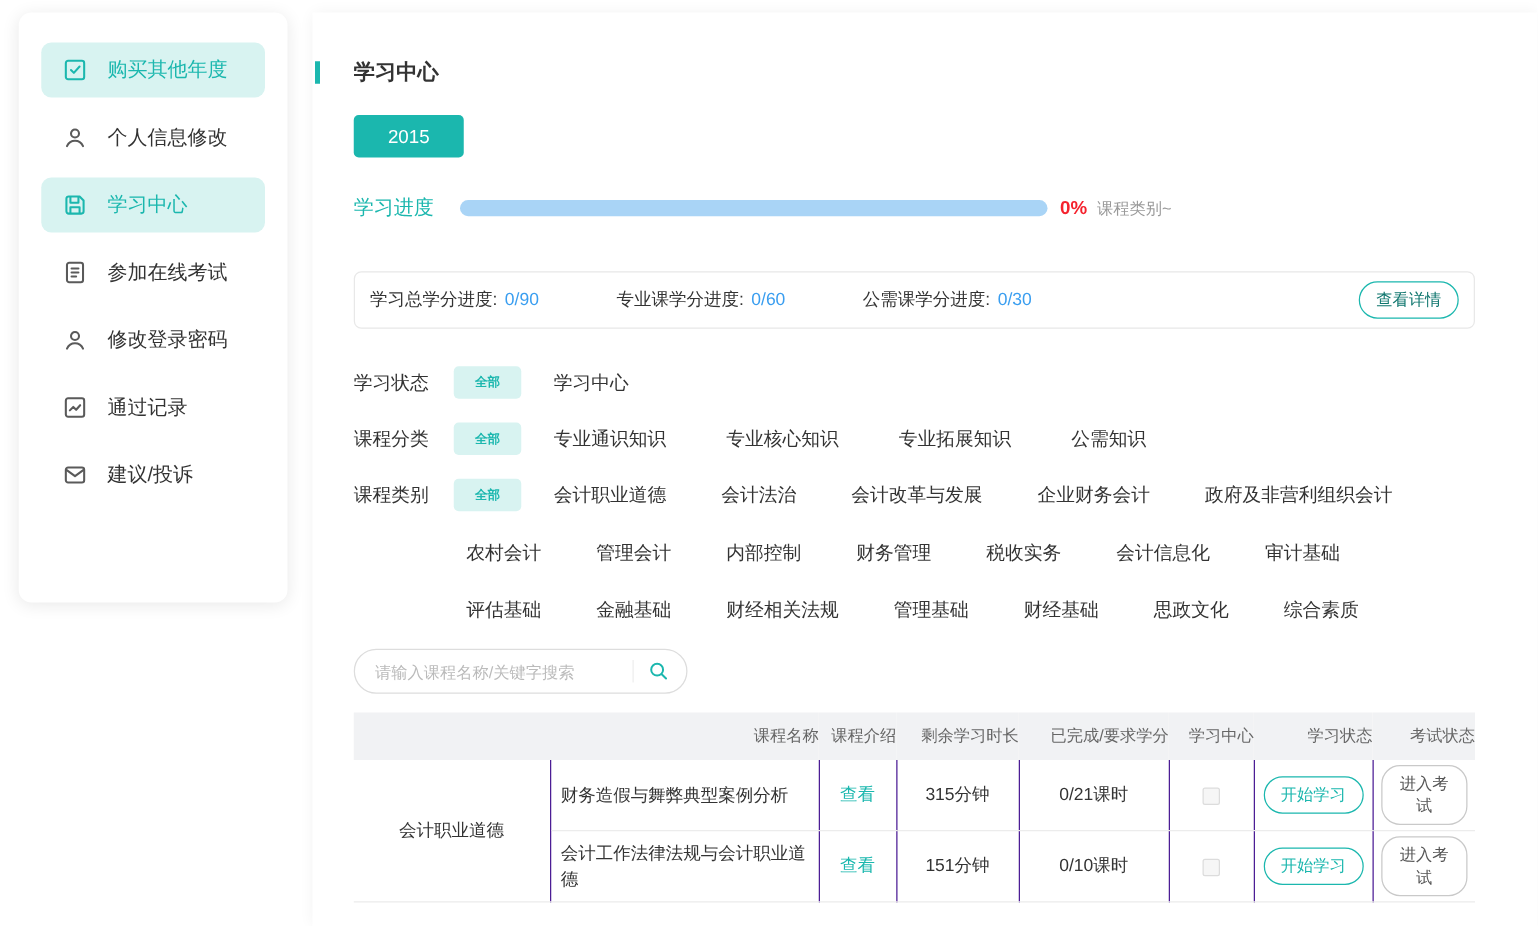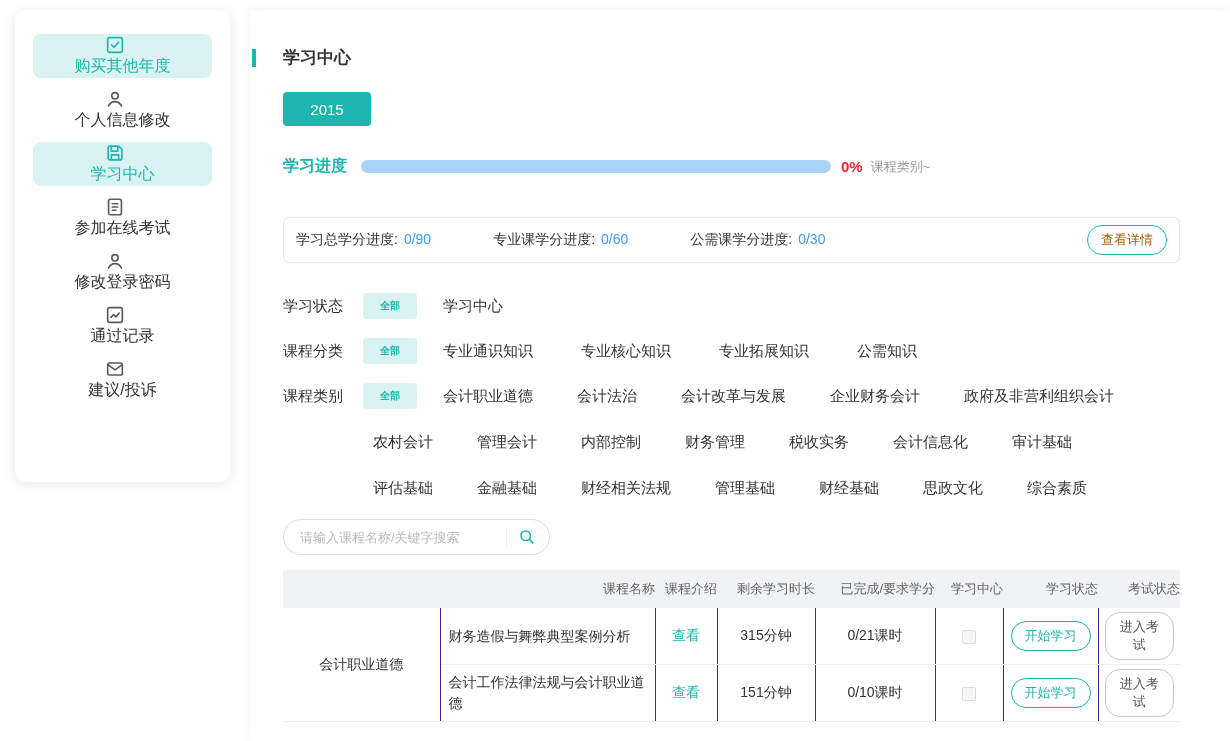--- a/index.html
+++ b/index.html
@@ -4,48 +4,48 @@
 <style>
   * { box-sizing: border-box; margin: 0; padding: 0; }
   html,body { width:1230px; height:741px; overflow:hidden; background:#fff;
     font-family:"Liberation Sans","DejaVu Sans",sans-serif; color:#333; font-size:14px; }
   .page { position:relative; width:1230px; height:741px; background:#fff; }
 
   
   .sidebar { position:absolute; left:15px; top:10px; width:215px; height:472px;
     background:#fff; border-radius:10px; box-shadow:0 2px 14px rgba(0,0,0,.09); padding:14px 0 10px; }
   .side-item { height:44px; margin:10px 18px; display:flex; align-items:center;
-    border-radius:8px; padding:0 16px; color:#333; font-size:16px; cursor:pointer;flex-direction:column; }
+    border-radius:8px; padding:0 16px; color:#333; font-size:16px; cursor:pointer; }
   .side-item .icon { width:22px; height:22px; margin-right:15px; color:#5a5a5a; display:inline-flex; }
   .side-item .icon svg { width:22px; height:22px; }
   .side-item.active { background:#d8f3f1; color:#1bb7ae; }
   .side-item.active .icon { color:#1bb7ae; }
 
   
   .main { position:absolute; left:250px; top:10px; width:980px; height:731px;
     background:#fff; box-shadow:0 0 12px rgba(0,0,0,.06); overflow:hidden; }
 
   .title-row { display:flex; align-items:center; margin:36px 0 0 2px; }
   .title-bar { width:4px; height:18px; background:#1bb7ae; margin-right:27px; }
   .page-title { font-size:17px; font-weight:bold; color:#333; }
 
   .year-btn { display:inline-block; margin:23px 0 0 33px; width:88px; height:34px;
     background:#1bb7ae; color:#fff; border:none; border-radius:4px; font-size:15px; cursor:pointer; }
 
   .progress-row { display:flex; align-items:center; margin:30px 0 0 33px; }
-  .progress-label { color:#1bb7ae; font-size:16px; font-weight:bold; margin-right:14px; }
+  .progress-label { color:#1bb7ae; font-size:16px; font-weight:normal; margin-right:21px; }
   .progress-track { width:470px; height:13px; background:#a9d4f6; border-radius:7px; margin-right:10px; }
   .progress-pct { color:#f5222d; font-weight:bold; font-size:15px; margin-right:8px; }
   .progress-note { color:#999; font-size:13px; }
 
   .stats-box { margin:40px 50px 0 33px; height:46px; border:1px solid #e8e8e8; border-radius:6px;
     display:flex; align-items:center; padding:0 12px; }
   .stat { margin-right:62px; font-size:14px; color:#333; }
   .stat-value { color:#3a9ef0; margin-left:6px; }
-  .detail-btn { margin-left:auto; background:#fff; border:1px solid #1bb7ae; color:#a16207;
+  .detail-btn { margin-left:auto; background:#fff; border:1px solid #1bb7ae; color:#0f766e;
     border-radius:15px; padding:5px 13px; font-size:13px; cursor:pointer; }
 
   .filters { margin:28px 0 0 33px; }
   .filter-block { margin-bottom:10px; }
   .filter-line { display:flex; align-items:center; min-height:30px; margin-bottom:15px; }
   .filter-line.cont { padding-left:90px; margin-top:16px; }
   .filter-label { width:80px; font-size:15px; color:#333; }
   .chip { background:#d8f3f1; color:#1bb7ae; font-weight:bold; font-size:10px;
     border-radius:4px; padding:6px 17px; margin-right:26px; cursor:pointer; }
   .opts { display:flex; align-items:center; }

